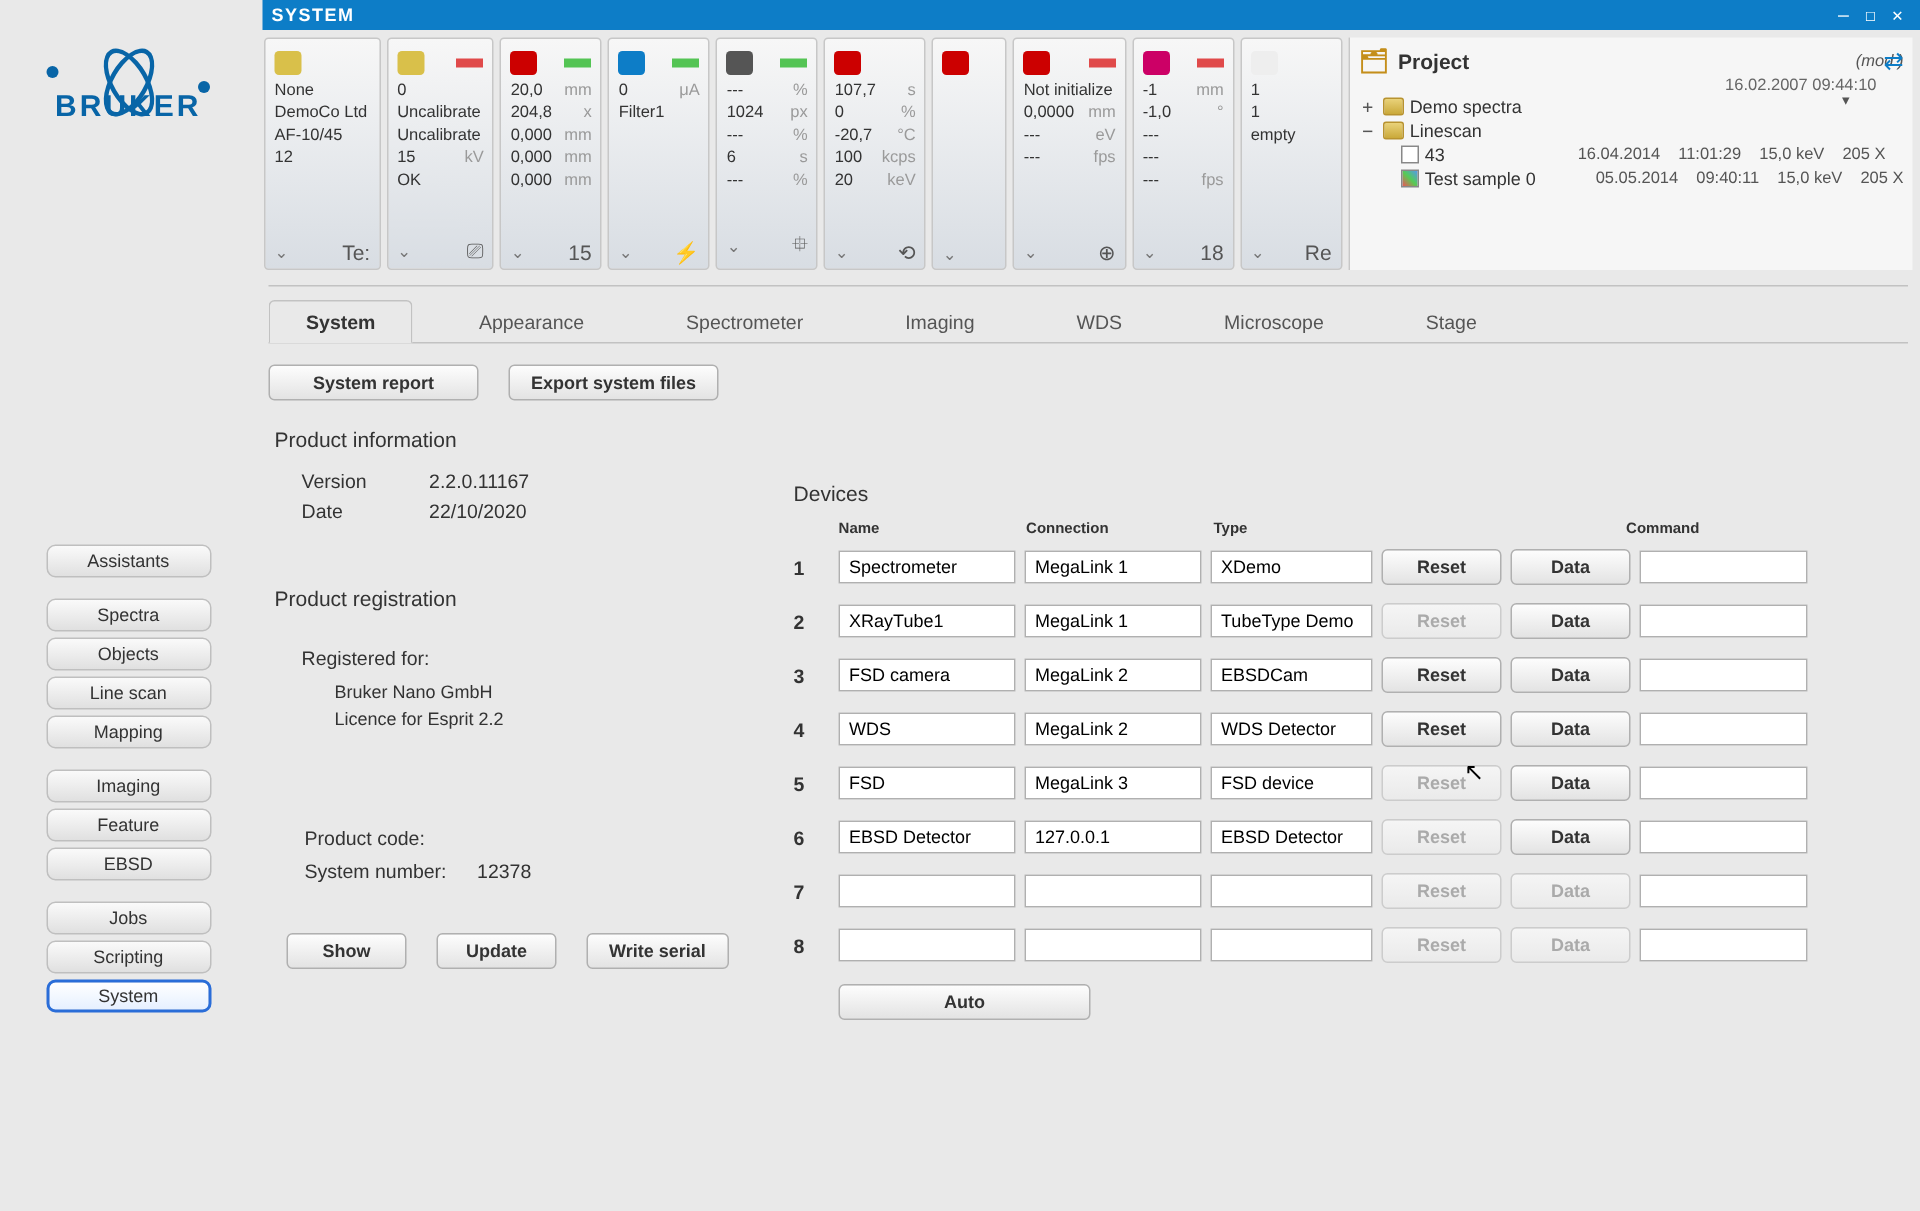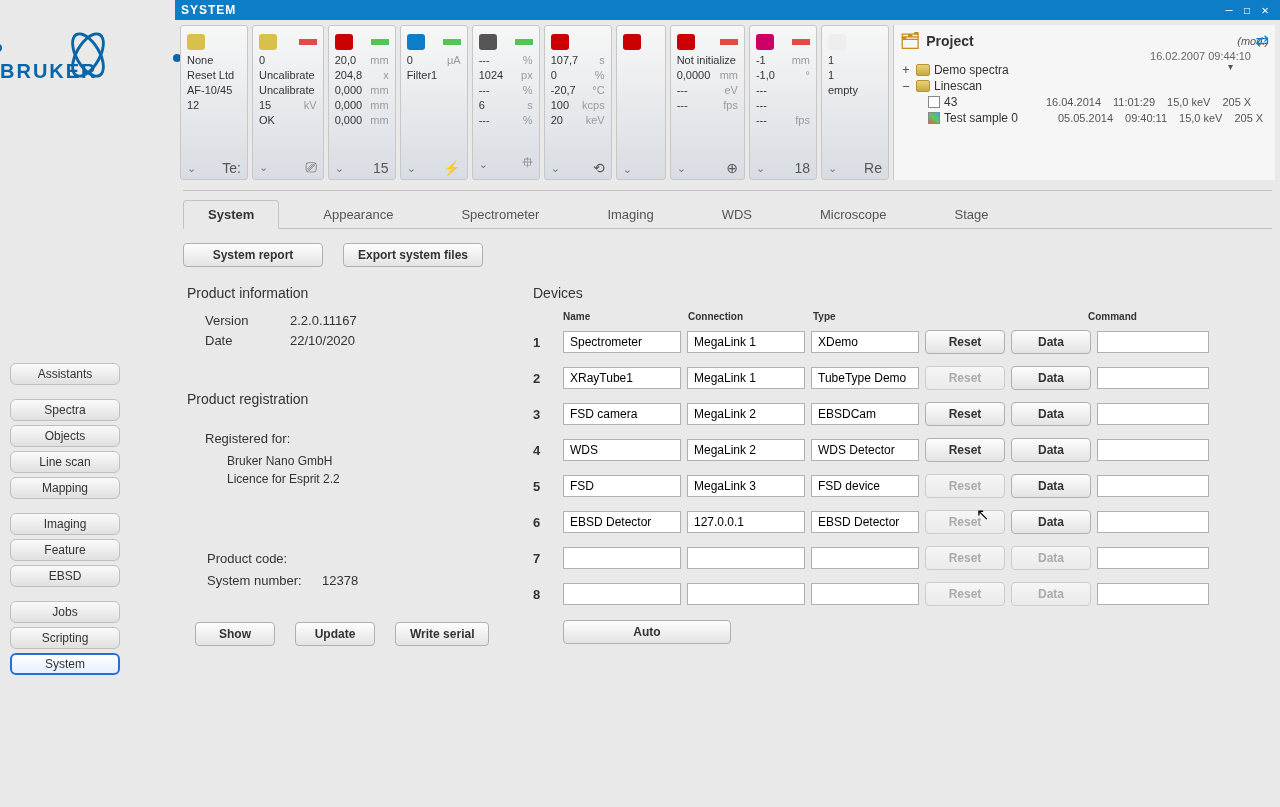--- a/index.html
+++ b/index.html
@@ -6,21 +6,21 @@
   body { background: #e9e9e9; font-size: 12px; color: #333; width: 1280px; height: 807px; overflow: hidden; }
 
   
   .titlebar { background: #0d7dc7; color: #fff; height: 20px; display: flex; align-items: center; padding: 0 6px; margin-left: 175px; }
   .titlebar .title { font-weight: bold; font-size: 12px; letter-spacing: 1px; }
   .titlebar .spacer { flex: 1; }
   .titlebar .winbtn { width: 18px; text-align: center; font-family: monospace; cursor: default; font-size: 12px; }
 
   
   .app { display: flex; height: 787px; }
-  .leftcol { width: 175px; background: #e9e9e9; display: flex; flex-direction: column; }
+  .leftcol { width: 175px; background: #e9e9e9; display: flex; flex-direction: column; align-items: center; }
   .maincol { flex: 1; background: #e9e9e9; display: flex; flex-direction: column; }
 
   
   .logo { margin-top: 40px; margin-bottom: 280px; color: #0865a7; font-weight: bold; font-size: 20px; letter-spacing: 2px; position: relative; }
   .logo-ellipse { position: absolute; width: 50px; height: 26px; border: 3px solid #0865a7; border-radius: 50%; left: 50%; top: -18px; margin-left: -25px; }
   .logo-ellipse.r1 { transform: rotate(60deg); }
   .logo-ellipse.r2 { transform: rotate(-60deg); }
   .logo-dot { position: absolute; width: 8px; height: 8px; background: #0865a7; border-radius: 50%; }
 
   
@@ -63,21 +63,21 @@
 
   
   .actions { display:flex; gap:20px; margin:14px 8px 18px; }
   .btn { height:24px; min-width:140px; background:linear-gradient(#fdfdfd,#e3e3e3); border:1px solid #b0b0b0; border-radius:4px; font-size:12px; font-weight:bold; color:#333; cursor:default; padding:0 14px;}
   .btn.small { min-width:80px; }
   .btn.disabled { color:#aaa; border-color:#ccc; background:linear-gradient(#f5f5f5,#eaeaea); }
 
   
   .content { display:flex; gap:36px; padding:0 12px; }
   .leftinfo { width:310px; }
-  .rightdevices { flex:1; }
+  .rightdevices { flex:1;margin-top:36px; }
 
   h3.section { font-size:14px; color:#333; margin-bottom:10px; font-weight:normal;}
   .kv { margin-left:18px; font-size:13px; color:#333; line-height:20px;}
   .kv .k { display:inline-block; width:85px; }
   .subhead { font-size:13px; margin:24px 0 6px 18px; color:#333;}
   .regbody { margin-left:40px; font-size:12px; color:#333; line-height:18px; }
   .prodcode { margin-left:20px; font-size:13px; margin-top:60px; line-height:22px;}
   .prodcode .k { display:inline-block; width:115px;}
   .btnrow { display:flex; gap:20px; margin-top:30px; margin-left:8px;}
 
@@ -150,21 +150,21 @@
           <div class="panel">
             <div class="picon">
               <span class="dot" style="background:#d9c04a"></span>
               <span class="bar "></span>
             </div>
             <div class="panel-row">
               <span class="v ">None</span>
               <span class="u"></span>
             </div>
             <div class="panel-row">
-              <span class="v ">Reset Ltd</span>
+              <span class="v ">DemoCo Ltd</span>
               <span class="u"></span>
             </div>
             <div class="panel-row">
               <span class="v ">AF-10/45</span>
               <span class="u"></span>
             </div>
             <div class="panel-row">
               <span class="v ">12</span>
               <span class="u"></span>
             </div>

